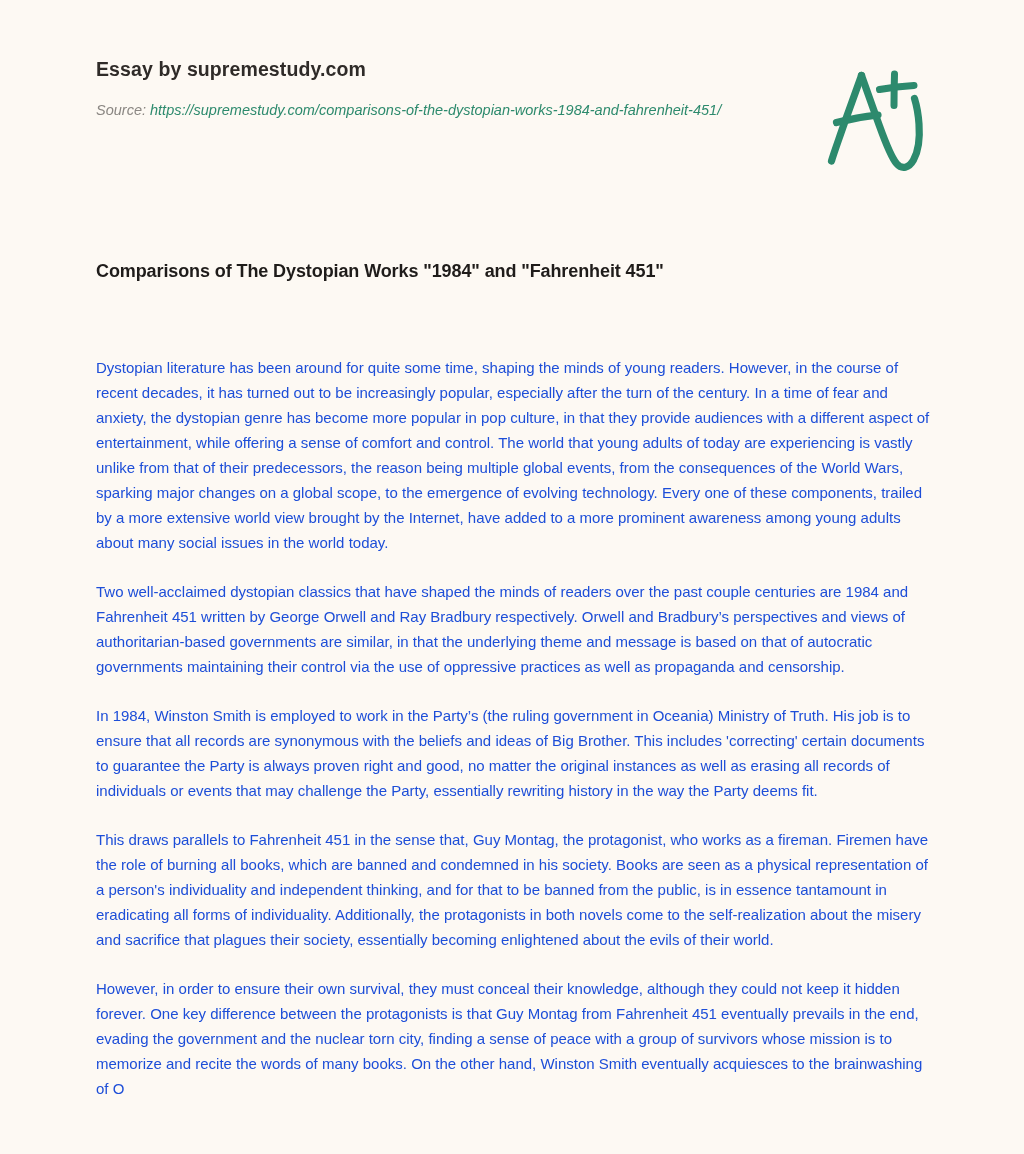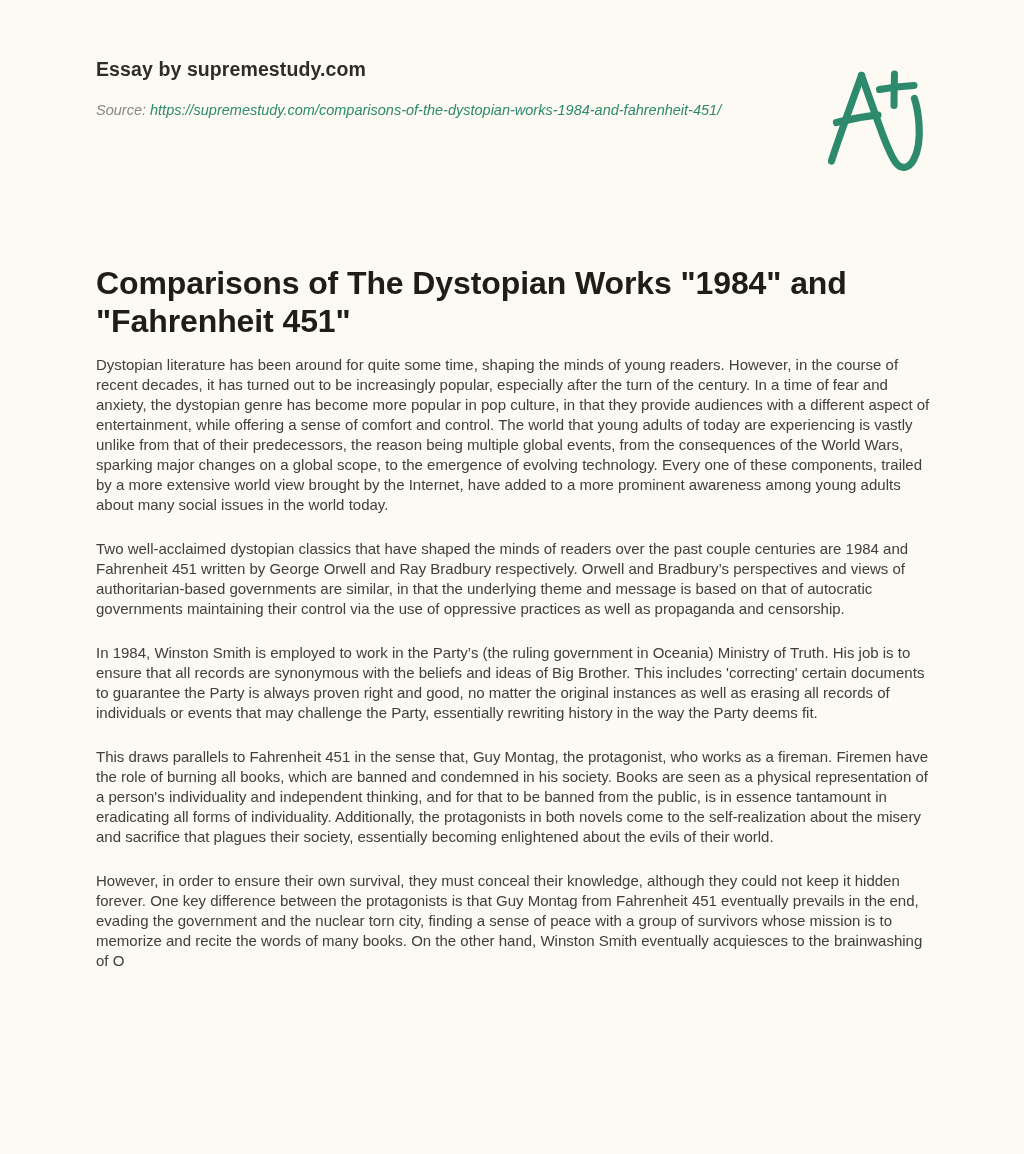--- a/index.html
+++ b/index.html
@@ -73,43 +73,43 @@
   .logo svg {
     display: block;
     width: 120px;
     height: 115px;
   }
 
   
   .title {
     position: absolute;
     left: 96px;
-    top: 264px;
+    top: 252px;
     width: 760px;
     margin: 0;
-    font-size: 32px;
+    font-size: 18px;
     font-weight: bold;
     line-height: 38px;
     color: #1f1c1a;
     letter-spacing: -0.1px;
   }
 
   
   .article {
     position: absolute;
     left: 96px;
     top: 355px;
     width: 836px;
   }
 
   .article p {
     margin: 0 0 24px 0;
     font-size: 15px;
-    line-height: 20px;
-    color: #404040;
+    line-height: 25px;
+    color: #1d4ed8;
     text-align: left;
   }
 
   .article p:last-child {
     margin-bottom: 8px;
   }
 </style>
 </head>
 <body>
 

